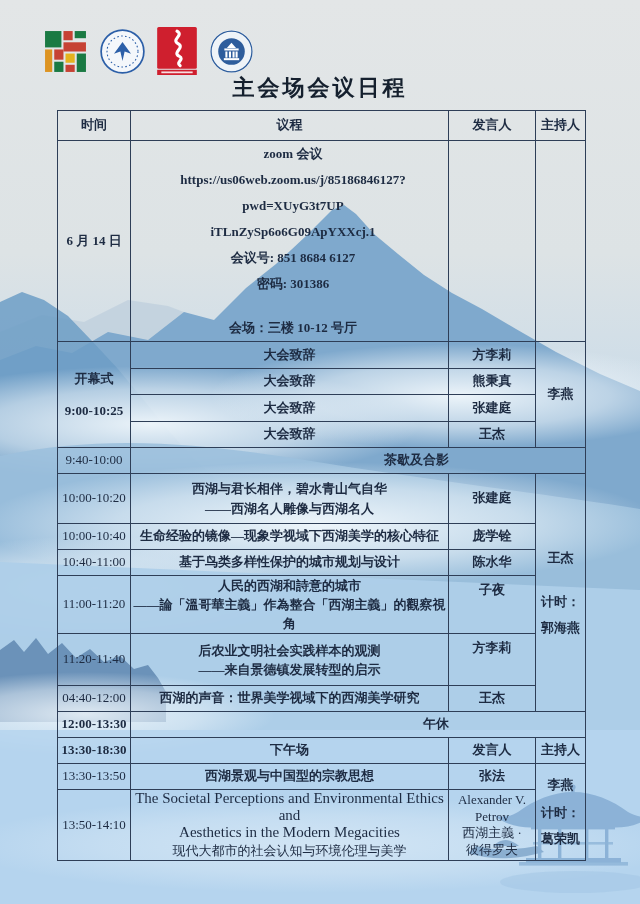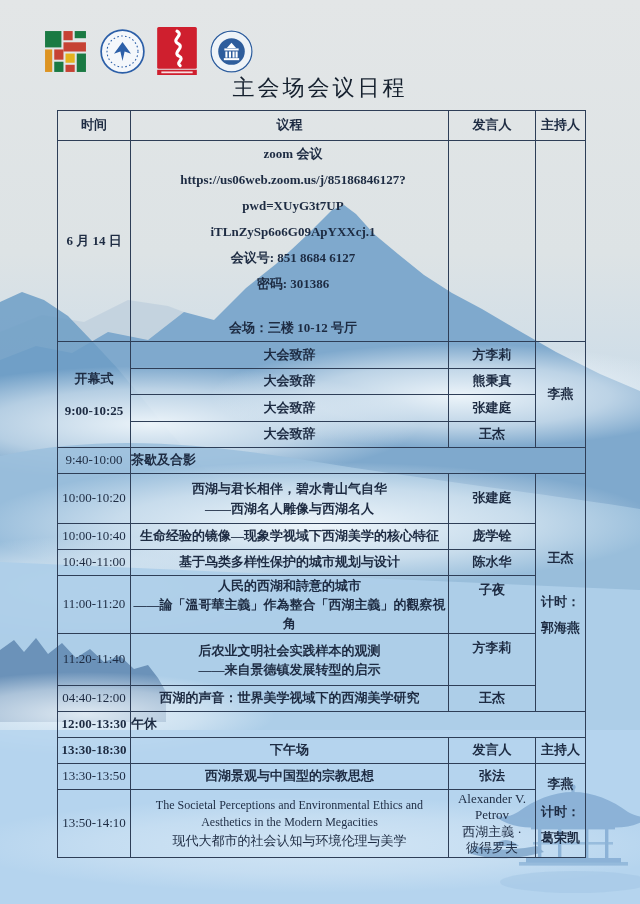--- a/index.html
+++ b/index.html
@@ -2,39 +2,39 @@
 <html><head>
 <meta charset="utf-8">
 <style>
   html,body{margin:0;padding:0;background:#888;}
   .page{position:relative;width:640px;height:904px;overflow:hidden;margin:0 auto;
         font-family:"Liberation Serif","DejaVu Serif",serif;background:#dfe3e5;}
   .bg{position:absolute;left:0;top:0;pointer-events:none;}
   .logos{position:absolute;top:27px;left:43px;display:flex;align-items:center;gap:11px;}
   .logo{display:block;}
   .title{position:absolute;top:73px;left:0;width:100%;margin:0;text-align:center;
-         font-size:22px;font-weight:400;letter-spacing:3px;color:#15202e;}
+         font-size:22px;font-weight:700;letter-spacing:3px;color:#15202e;}
   table.sched{position:absolute;left:57px;top:110px;width:528px;border-collapse:collapse;
          table-layout:fixed;color:#1d2b42;}
   table.sched td{border:1.6px solid #2e3e57;text-align:center;vertical-align:middle;
          font-size:13px;line-height:1.3;padding:0;overflow:hidden;}
   .b{font-weight:700;margin-left:7px;}
   .hdr td{font-size:14px;}
   .date-cell{vertical-align:top;padding-top:5px;font-size:13.5px;}
   .zoom-cell div{line-height:26px;}
   .zoom-cell .spacer{height:18px;}
   .opening-time div{line-height:22px;}
   .opening-time .gap8{height:10px;}
-  .inner318{width:318px;text-align:left;}
+  .inner318{width:318px;text-align:right;}
   .l2 div{line-height:19px;}
   .l20 div{line-height:20px;}
   .host-cell div{line-height:26px;}
   .host-cell .gap18{height:18px;}
   .host-cell .gap4{height:2px;}
-  .eng{font-size:12px;line-height:17px !important;}
+  .eng{font-size:15px;line-height:17px !important;}
   .cnline{line-height:19px !important;}
   .spk4 div{line-height:16.5px;font-size:13px;}
 </style>
 </head>
 <body>
 
 <div class="page">
 
   <svg class="bg" width="640" height="904" viewBox="0 0 640 904" aria-hidden="true">
     <defs>

